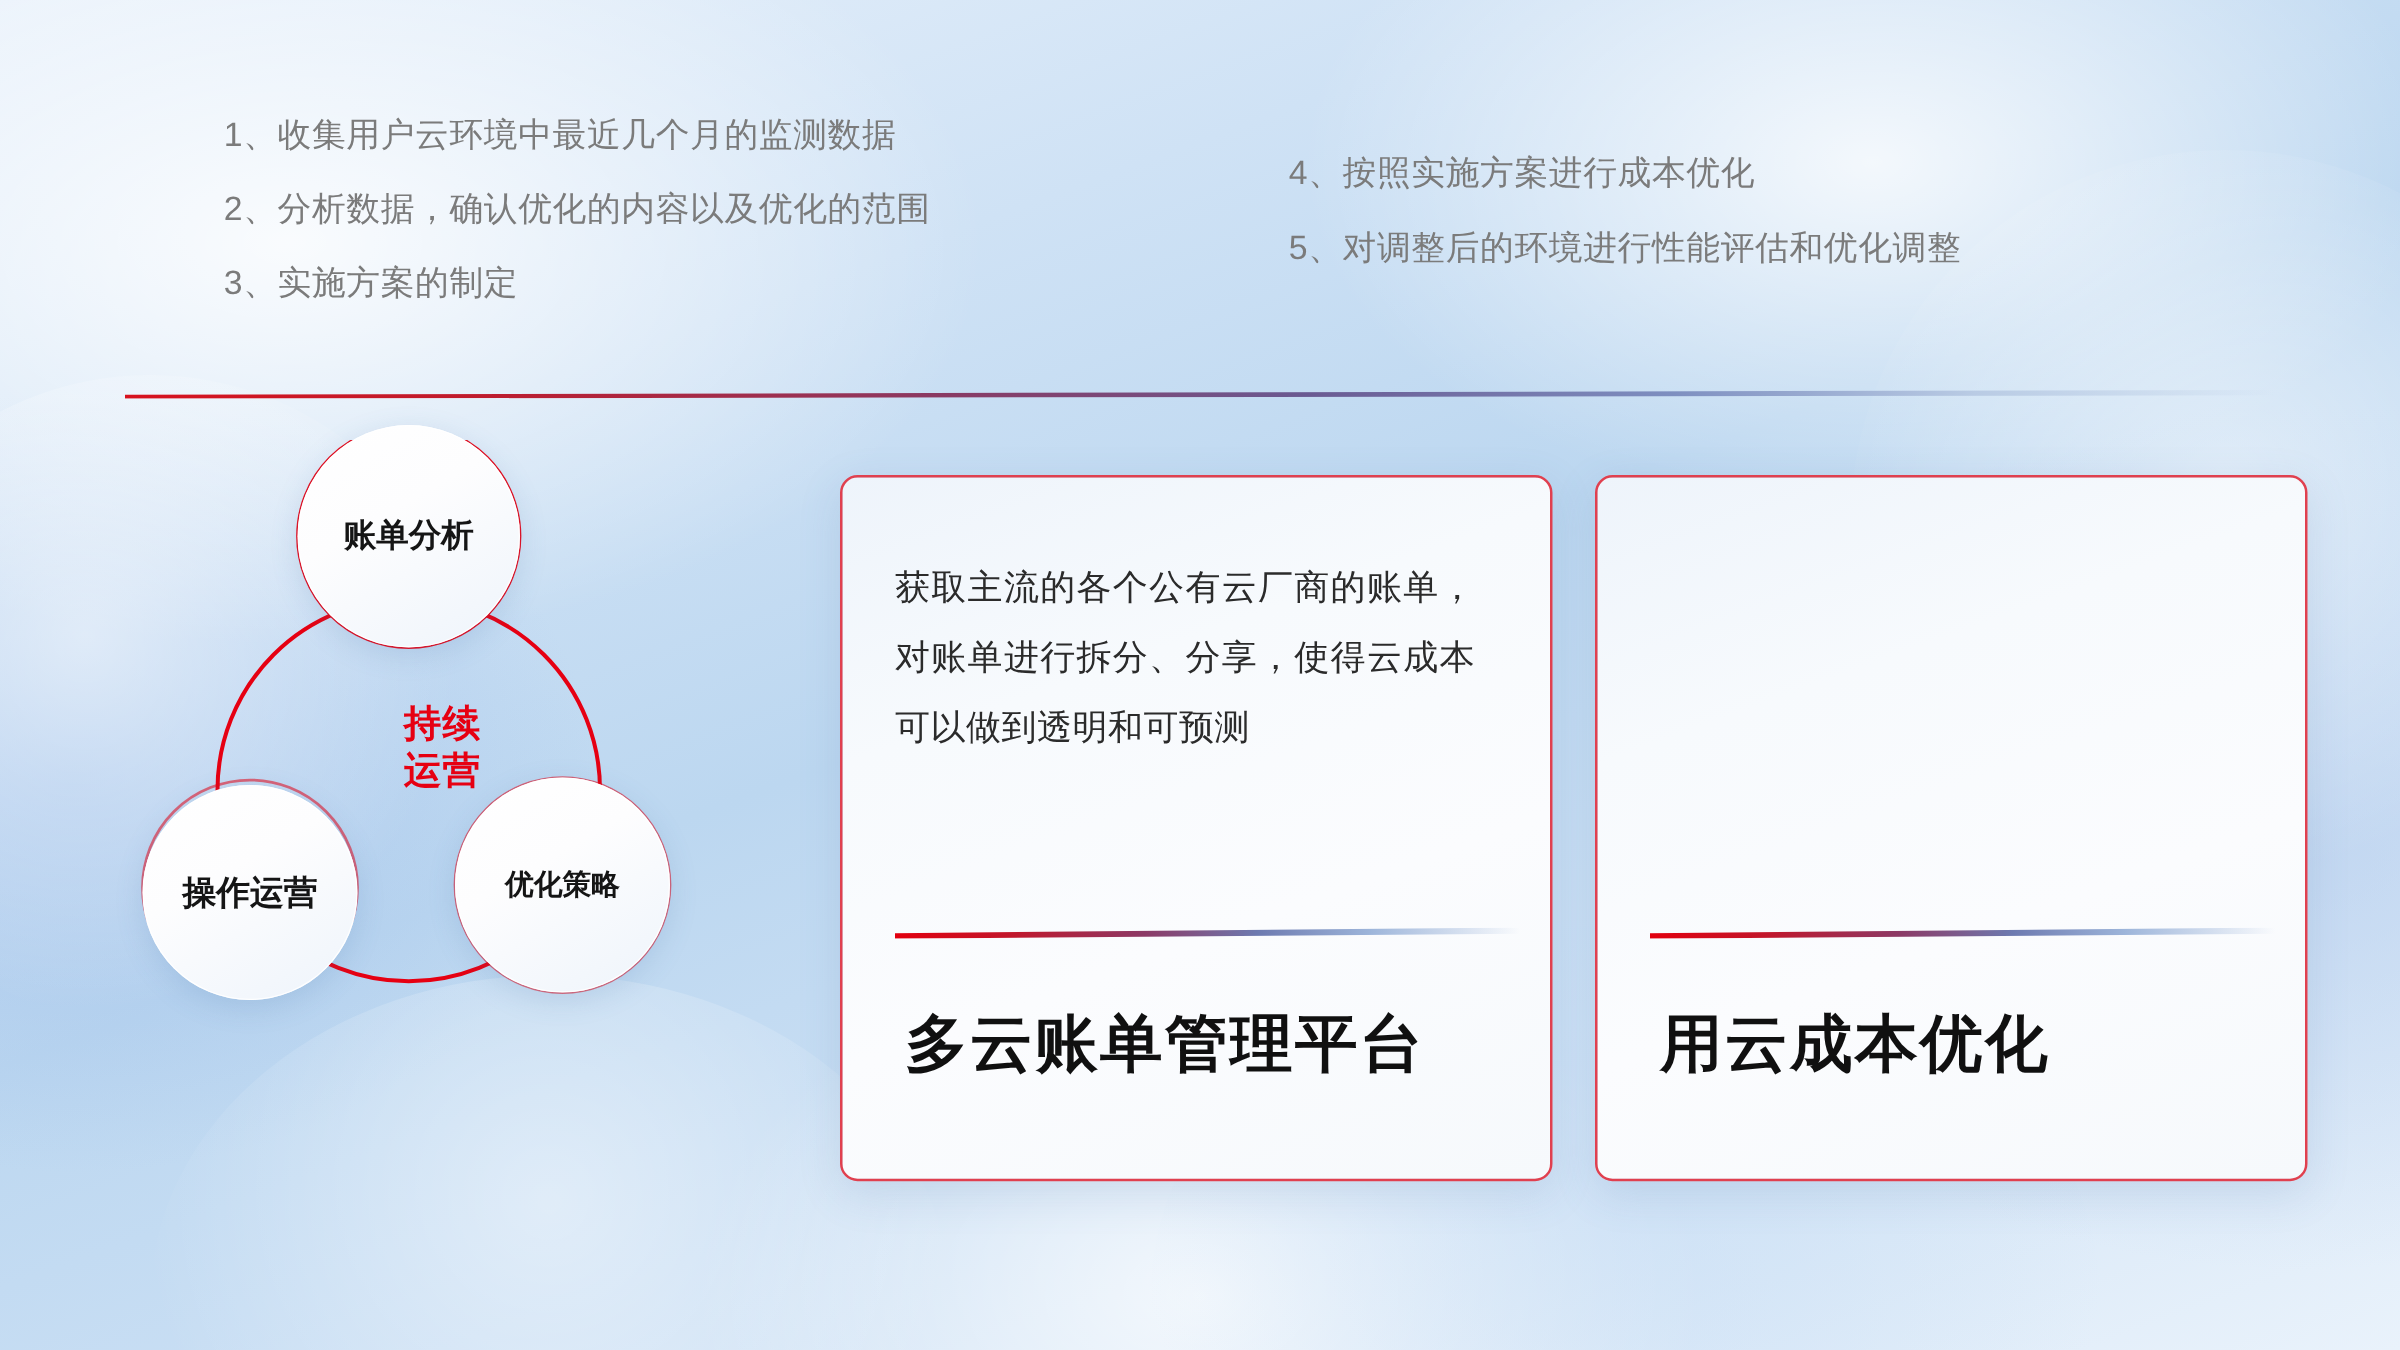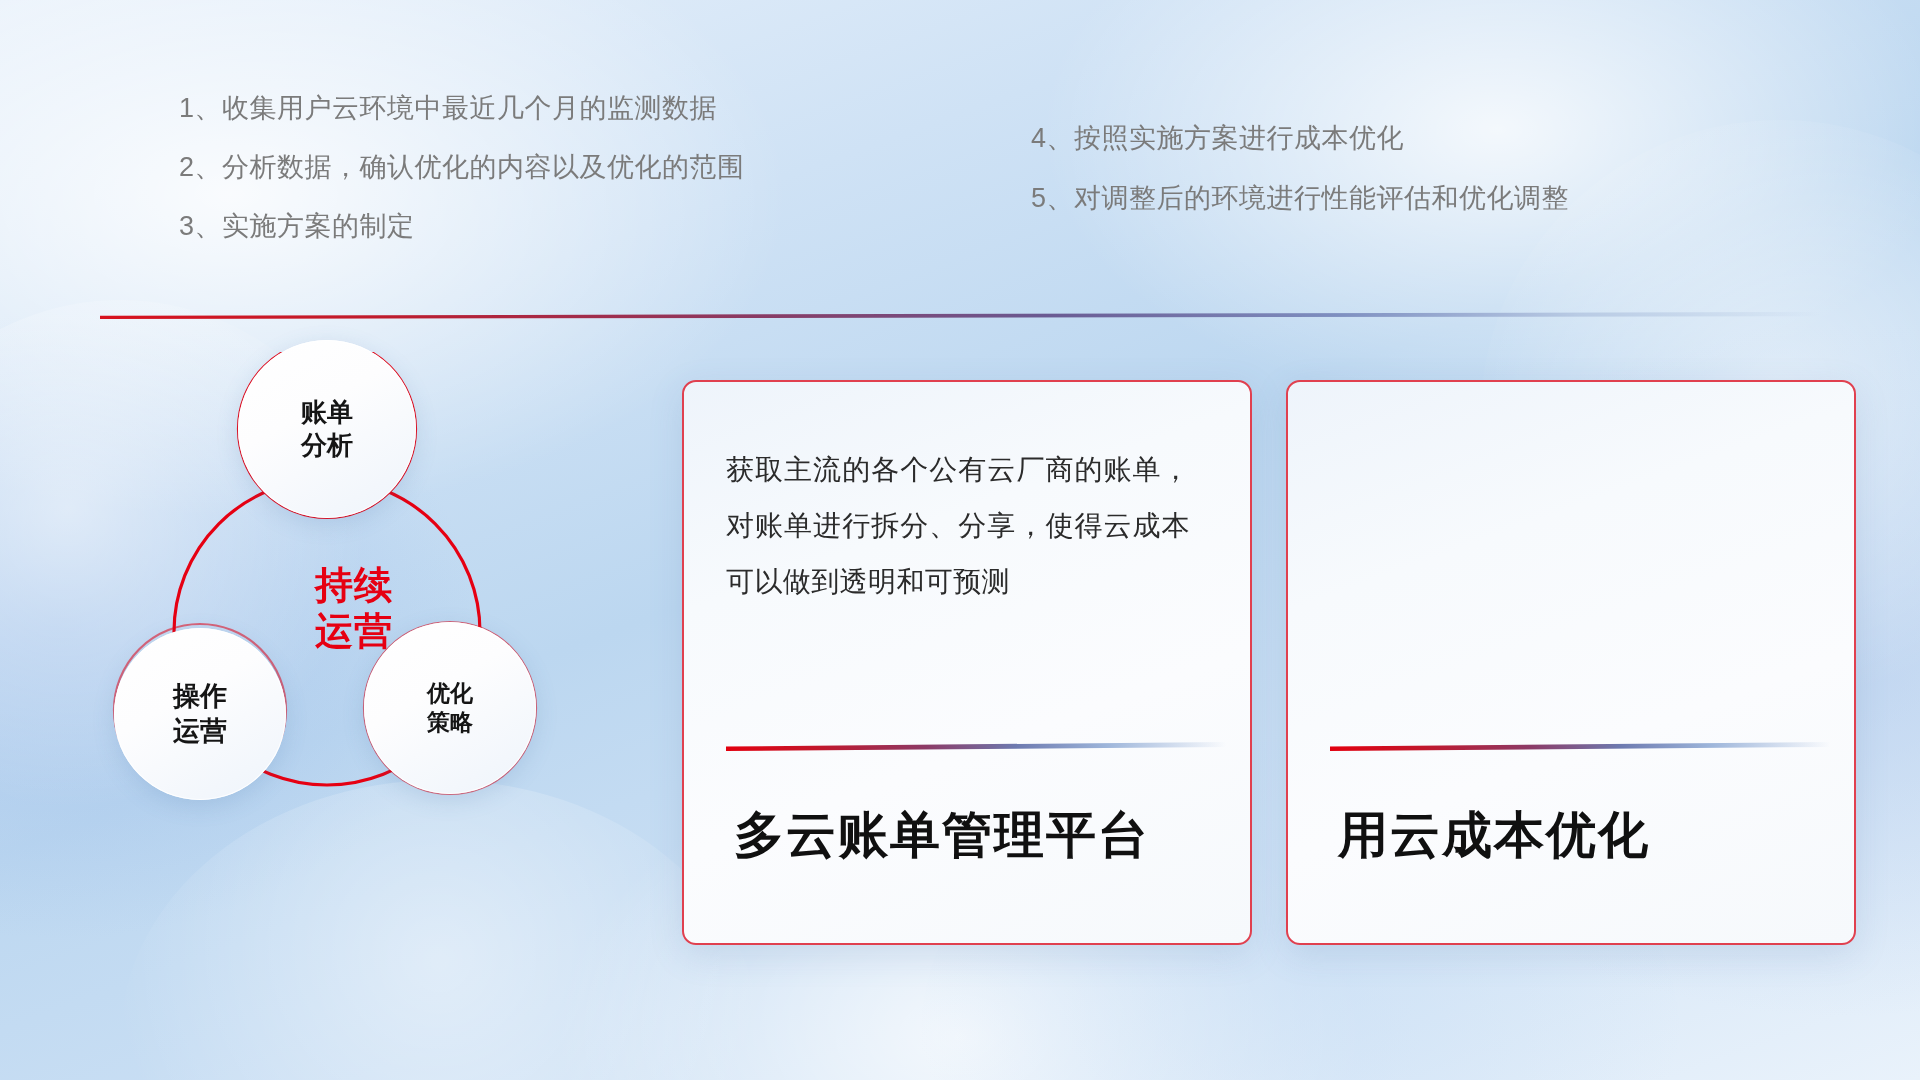--- a/index.html
+++ b/index.html
@@ -51,41 +51,40 @@
   }
 
   
   .diagram { position:absolute; left:96px; top:352px; width:520px; height:560px; }
   .diagram svg { position:absolute; left:0; top:0; }
 
   .bubble {
     position:absolute; border-radius:50%;
     background:linear-gradient(150deg, #ffffff 0%, #fdfdfe 40%, #eef4fb 100%);
     box-shadow: 0 6px 22px rgba(80,120,170,0.18), inset 0 0 0 1px rgba(255,255,255,0.9);
-    display:flex; flex-direction:column; align-items:center; justify-content:center;
+    display:flex; flex-direction:row; align-items:center; justify-content:center;
     color:#151515; font-weight:bold; line-height:1.28; text-align:center;
   }
   .bubble-top   { left:142px; top:-12px;  width:178px; height:178px; font-size:26px; }
   .bubble-left  { left:18px;  top:276px;  width:172px; height:172px; font-size:27px; }
   .bubble-right { left:268px; top:270px;  width:172px; height:172px; font-size:23px; }
 
   .center-label {
     position:absolute; left:168px; top:210px; width:180px;
     text-align:center; color:#e60012; font-weight:bold;
-    font-size:38px; line-height:1.22; letter-spacing:1px;
+    font-size:30px; line-height:1.22; letter-spacing:1px;
   }
 
   
   .card {
     position:absolute; top:380px; width:570px; height:565px;
     border:2px solid #e0404f; border-radius:14px;
     background:linear-gradient(160deg, #eef4fb 0%, #f7fafd 30%, #fbfcfe 62%, #f6f9fc 100%);
     box-shadow:0 10px 34px rgba(90,125,175,0.16);
     padding:60px 60px 0 42px;
-    margin-left:10px;
   }
   .card-1 { left:672px; }
   .card-2 { left:1276px; }
 
   .card-body {
     color:#2b2b2b; font-size:28px; line-height:2.0;
     letter-spacing:0.4px; text-align:justify;
   }
   .card-rule {
     position:absolute; left:42px; right:24px; top:360px; height:9px;

